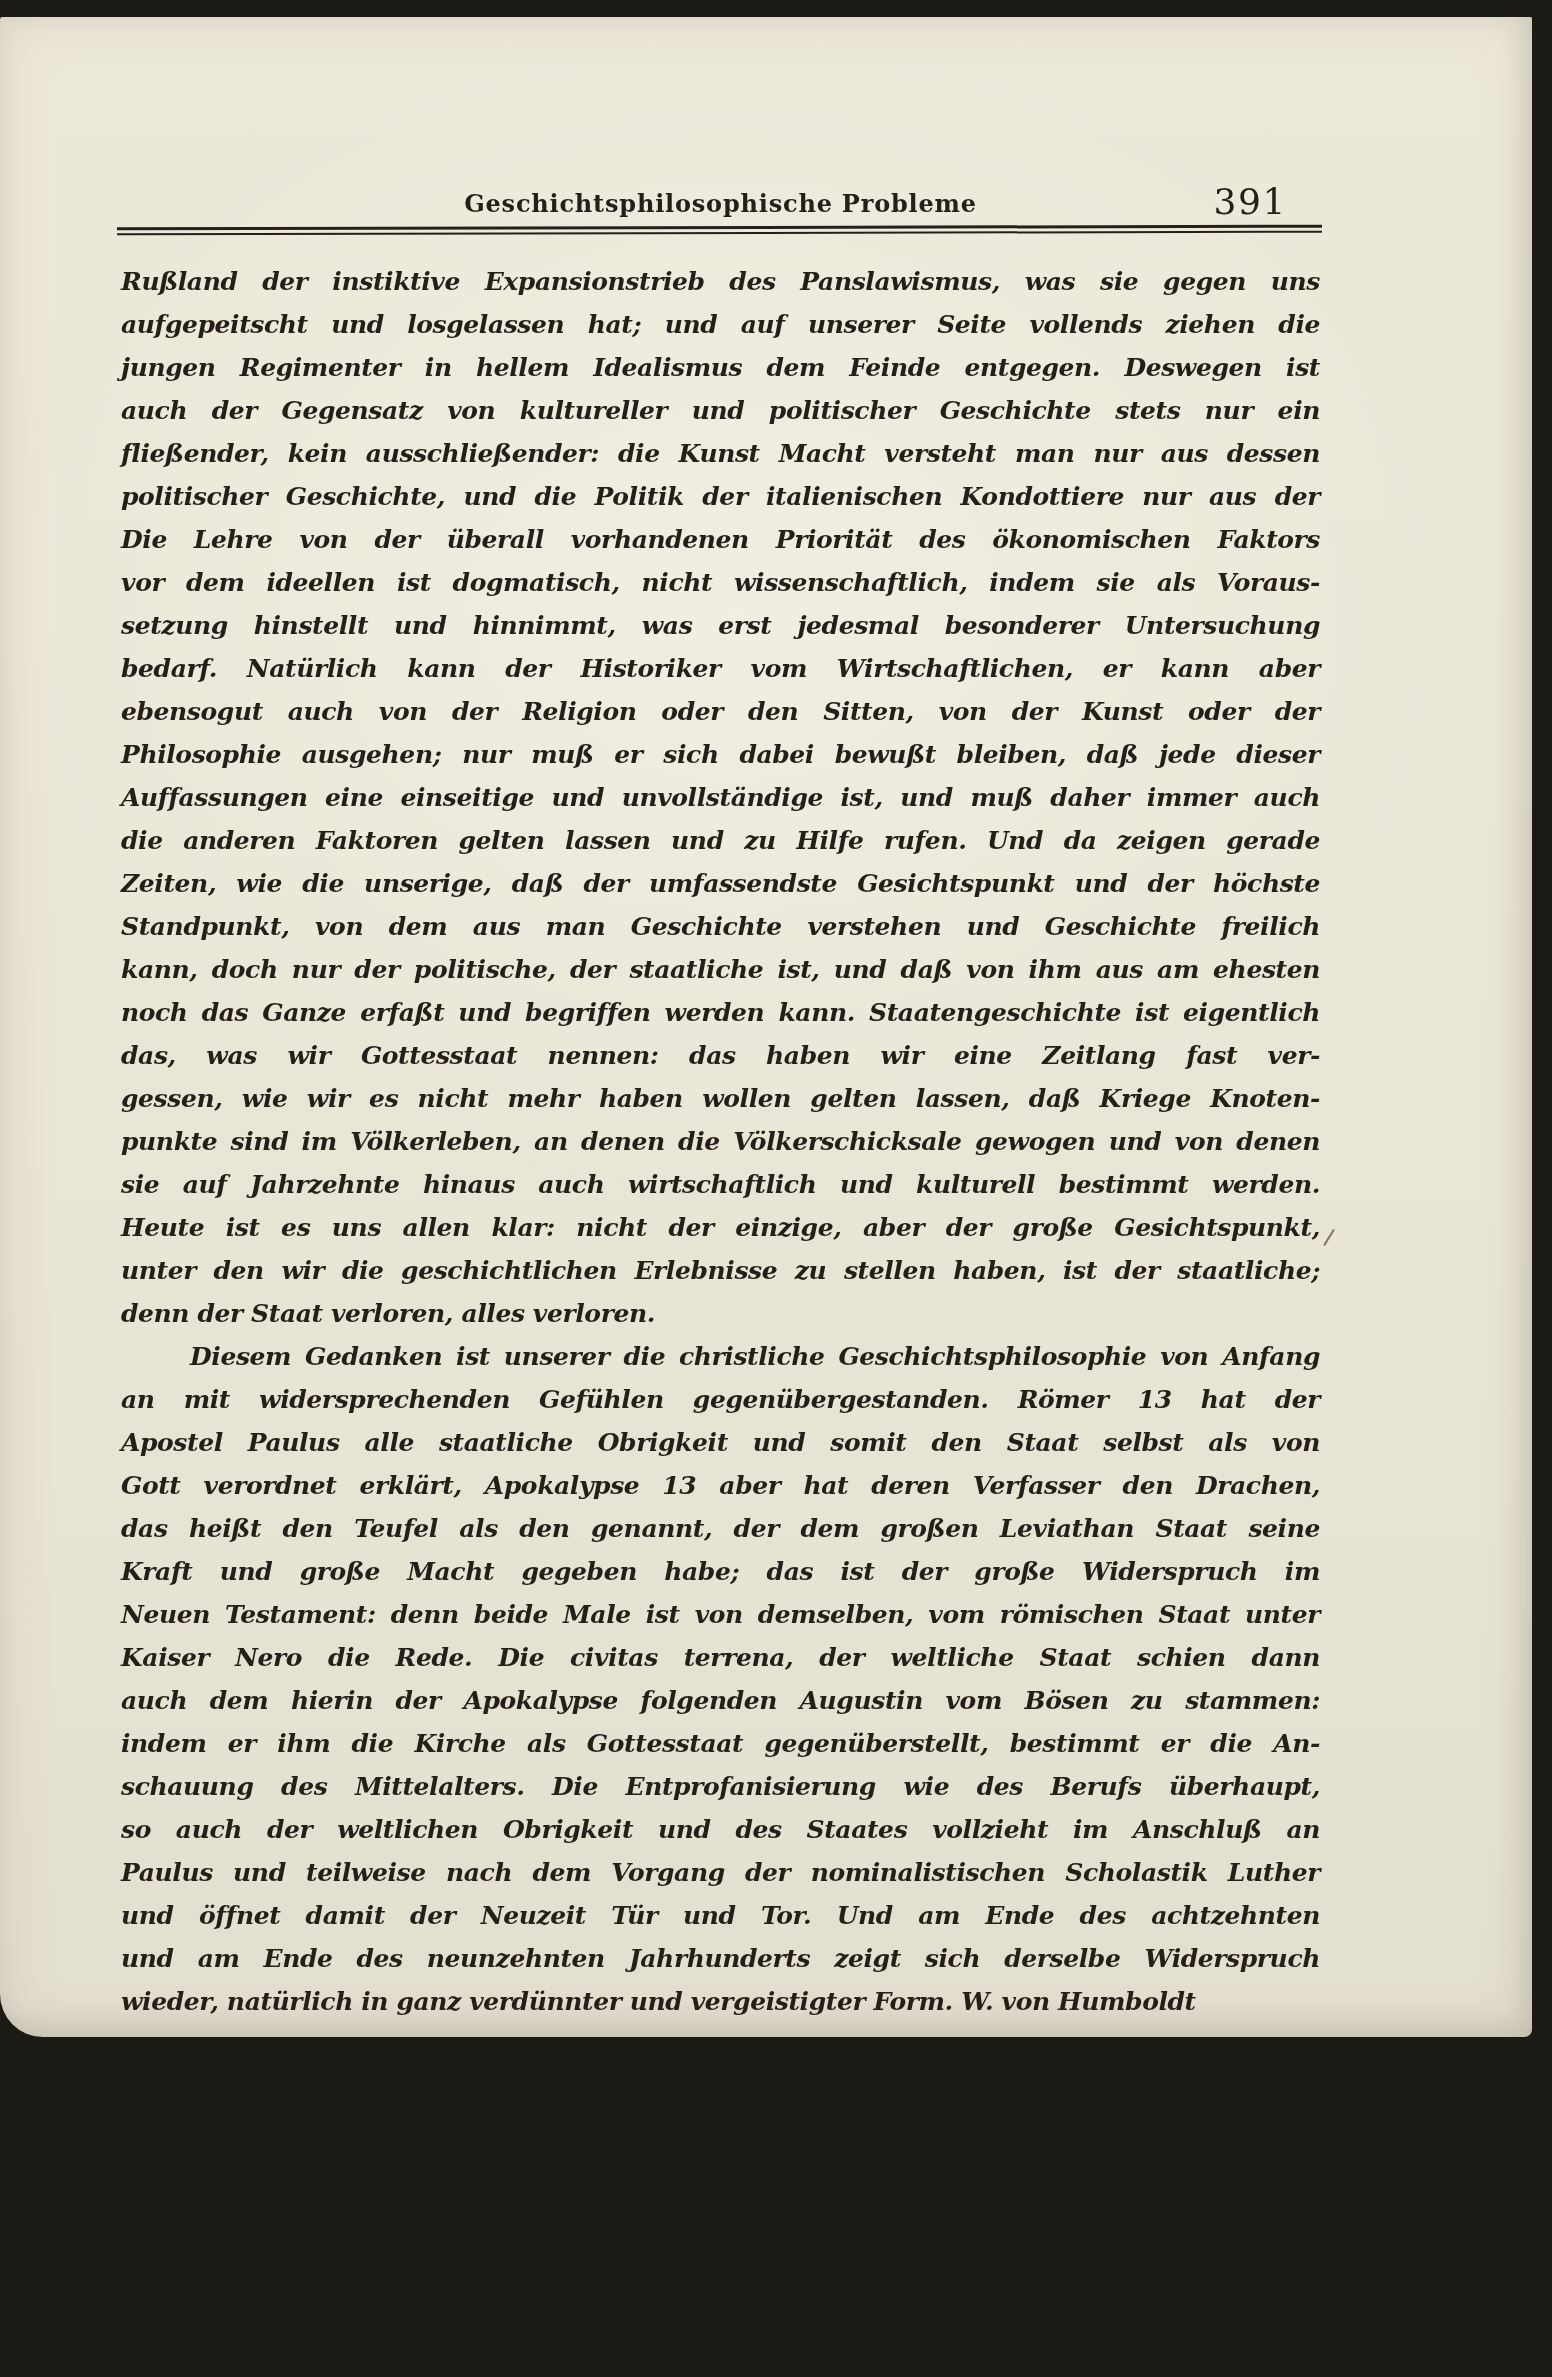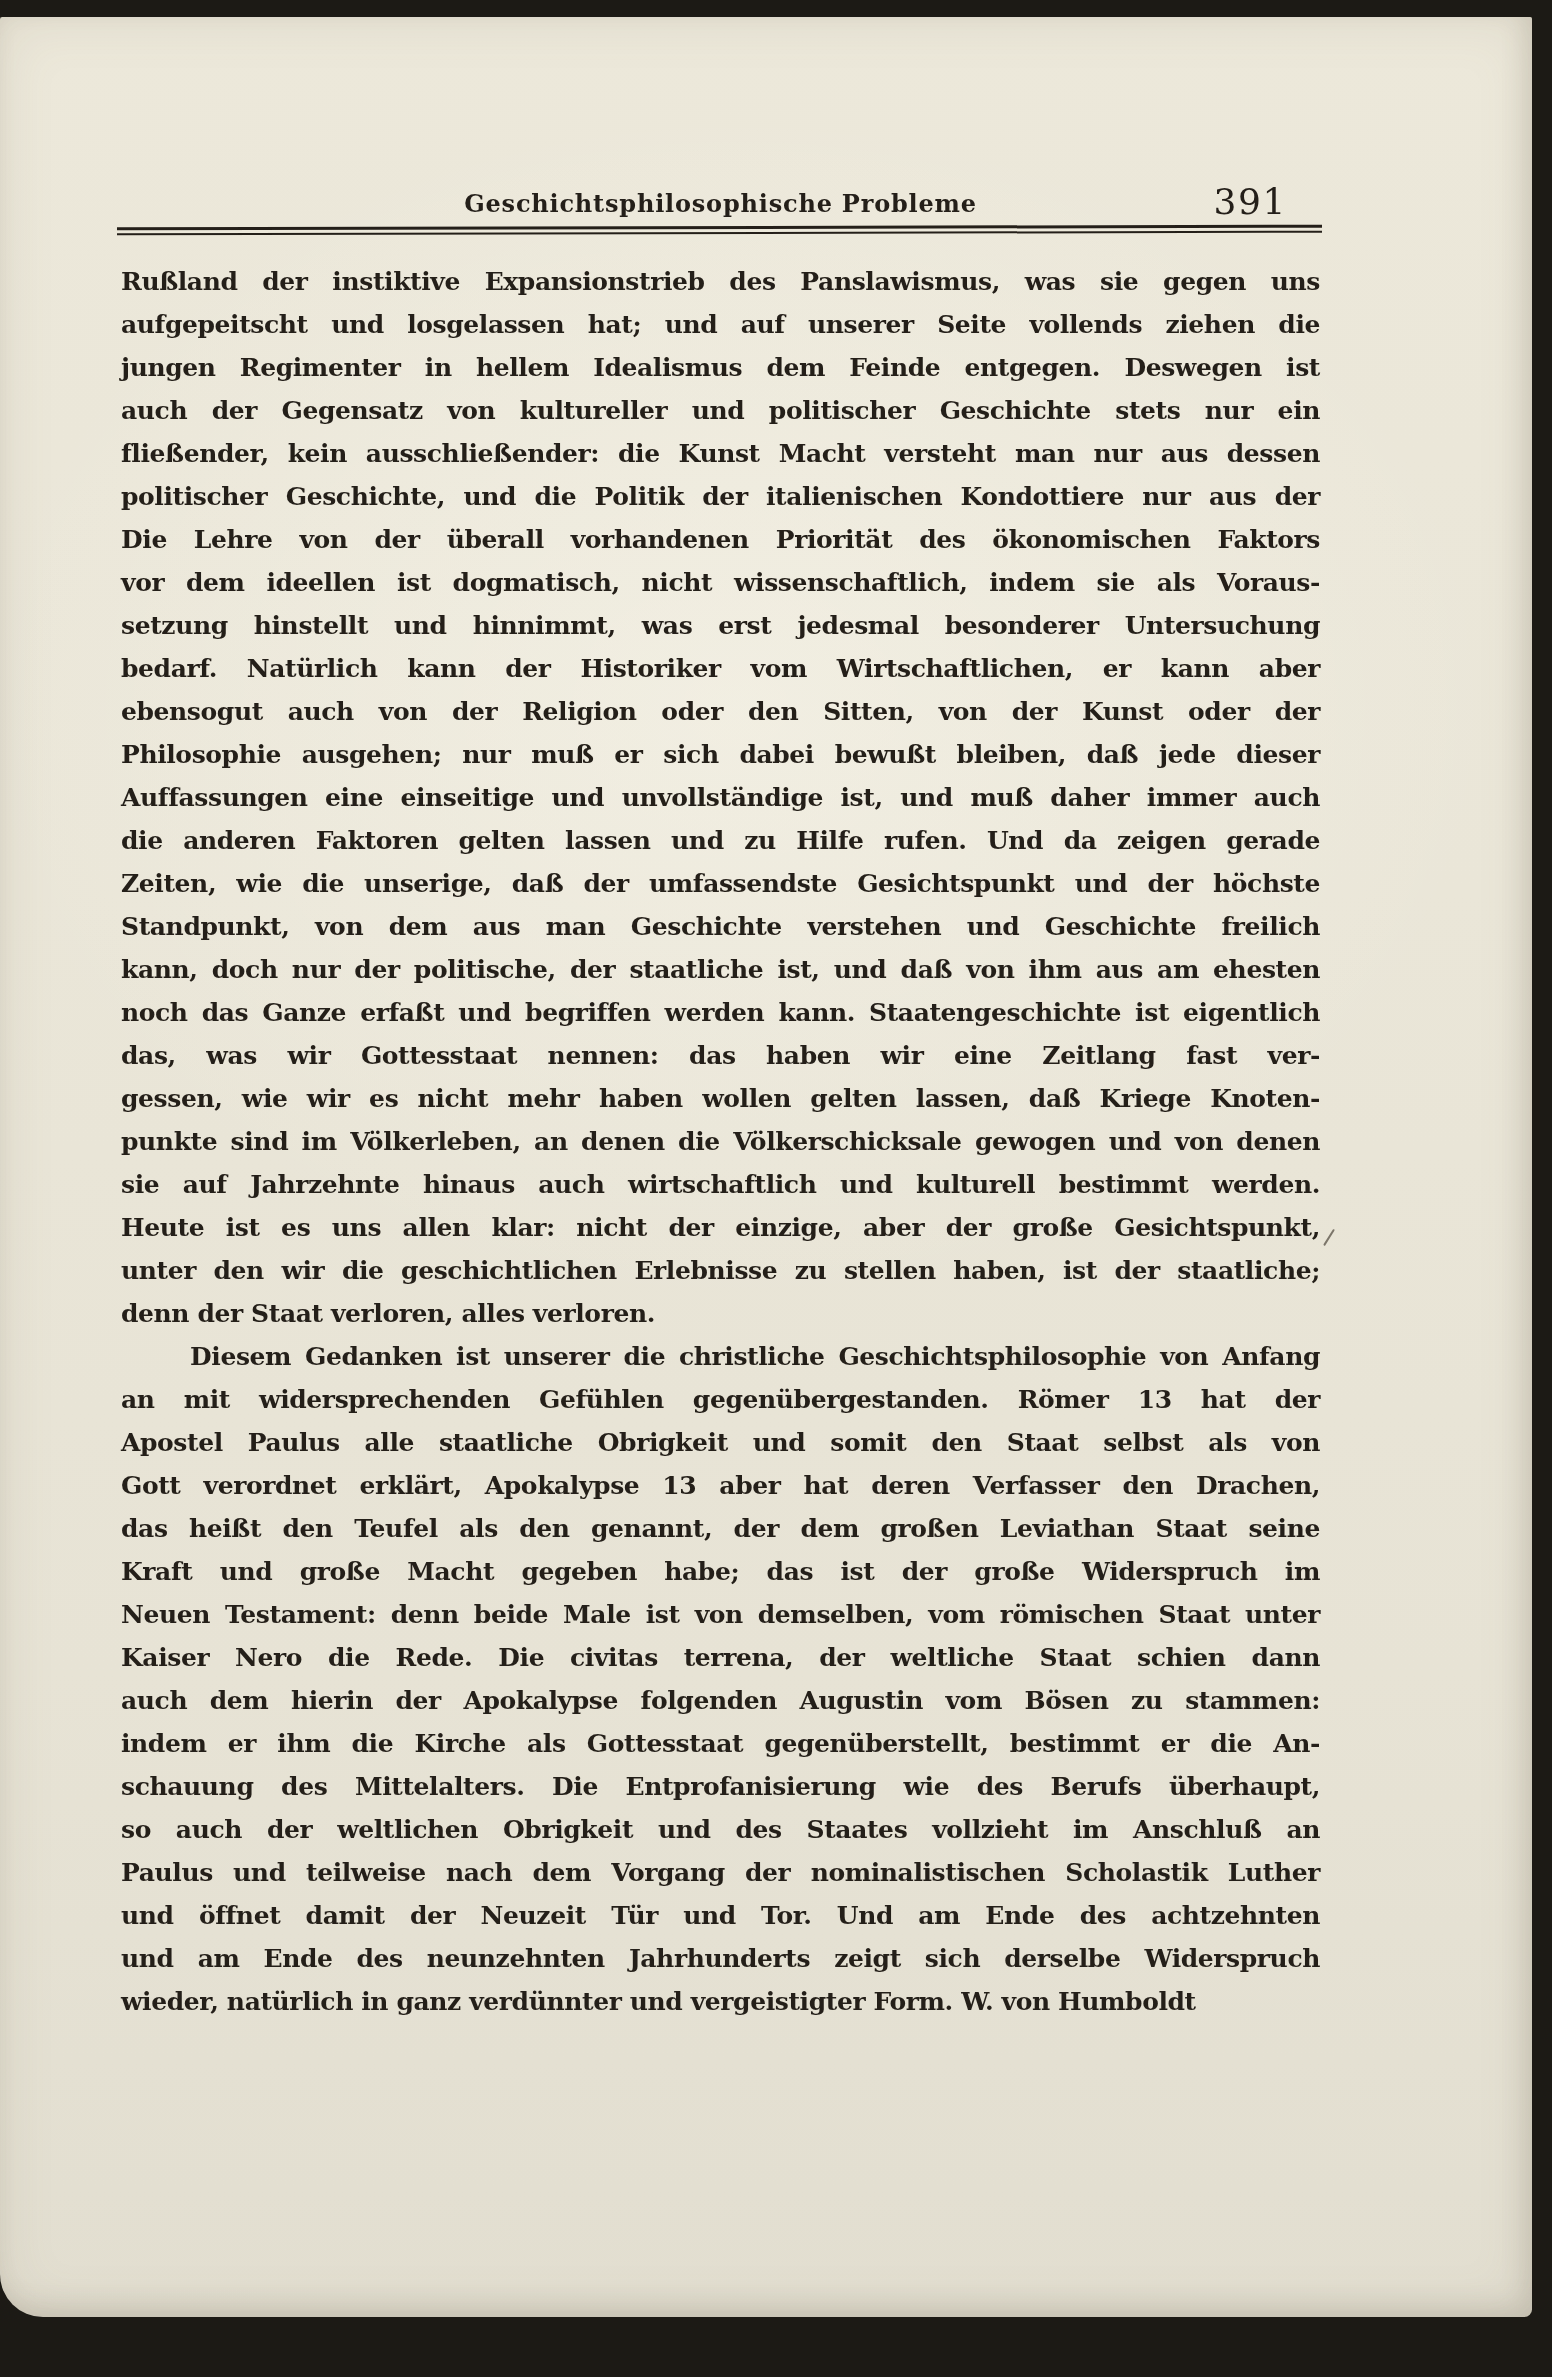--- a/index.html
+++ b/index.html
@@ -9,21 +9,21 @@
     position: relative;
     overflow: hidden;
     font-family: "DejaVu Serif", serif;
   }
   .scan {
     position: absolute; inset: 0;
   }
   .paper {
     position: absolute;
     left: 0; top: 17px;
-    width: 1532px; height: 2300px;
+    width: 1532px; height: 2020px;
     background:
       radial-gradient(ellipse 1095px 861px at 48% 30%, rgba(255,253,244,0.35), rgba(255,253,244,0) 70%),
       linear-gradient(180deg, #ece8da 0%, #eae6d8 38%, #e7e3d5 72%, #e2ded0 100%);
     background-color: var(--paper, #eae6d9);
     border-radius: 2.3px 1.6px 7.8px 43px;
     box-shadow: inset 0 0 55px rgba(125,115,92,0.14), inset -7.8px -9.4px 23.5px rgba(95,88,70,0.16);
     color: var(--ink, #241f19);
   }
   .runhead {
     position: absolute;
@@ -57,21 +57,21 @@
   }
   .body-text {
     position: absolute;
     left: 121px; top: 243px;
     width: 1199px;
     font-size: 25px;
     font-weight: bold;
     letter-spacing: -0.4px;
     color: var(--ink, #241f19);
   }
-  .paragraph { margin: 0; padding: 0; }
+  .paragraph { margin: 0; padding: 0; font-style: italic; }
   .line {
     height: 43px;
     line-height: 43px;
     text-align: justify;
     text-align-last: justify;
     text-justify: inter-word;
     overflow: visible;
   }
   .line.last {
     text-align: right;

